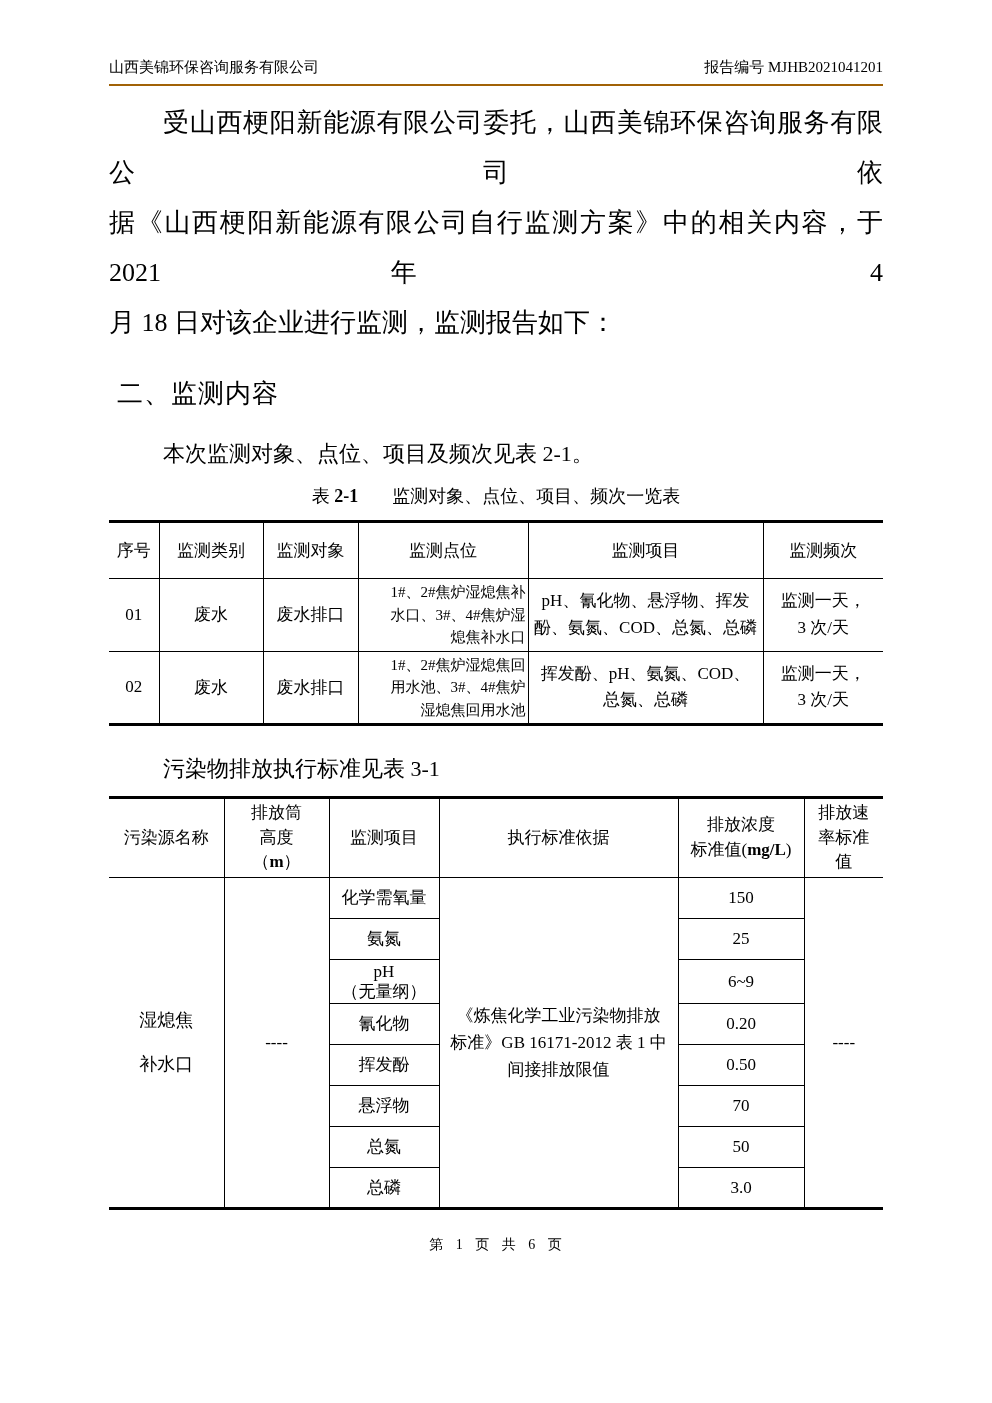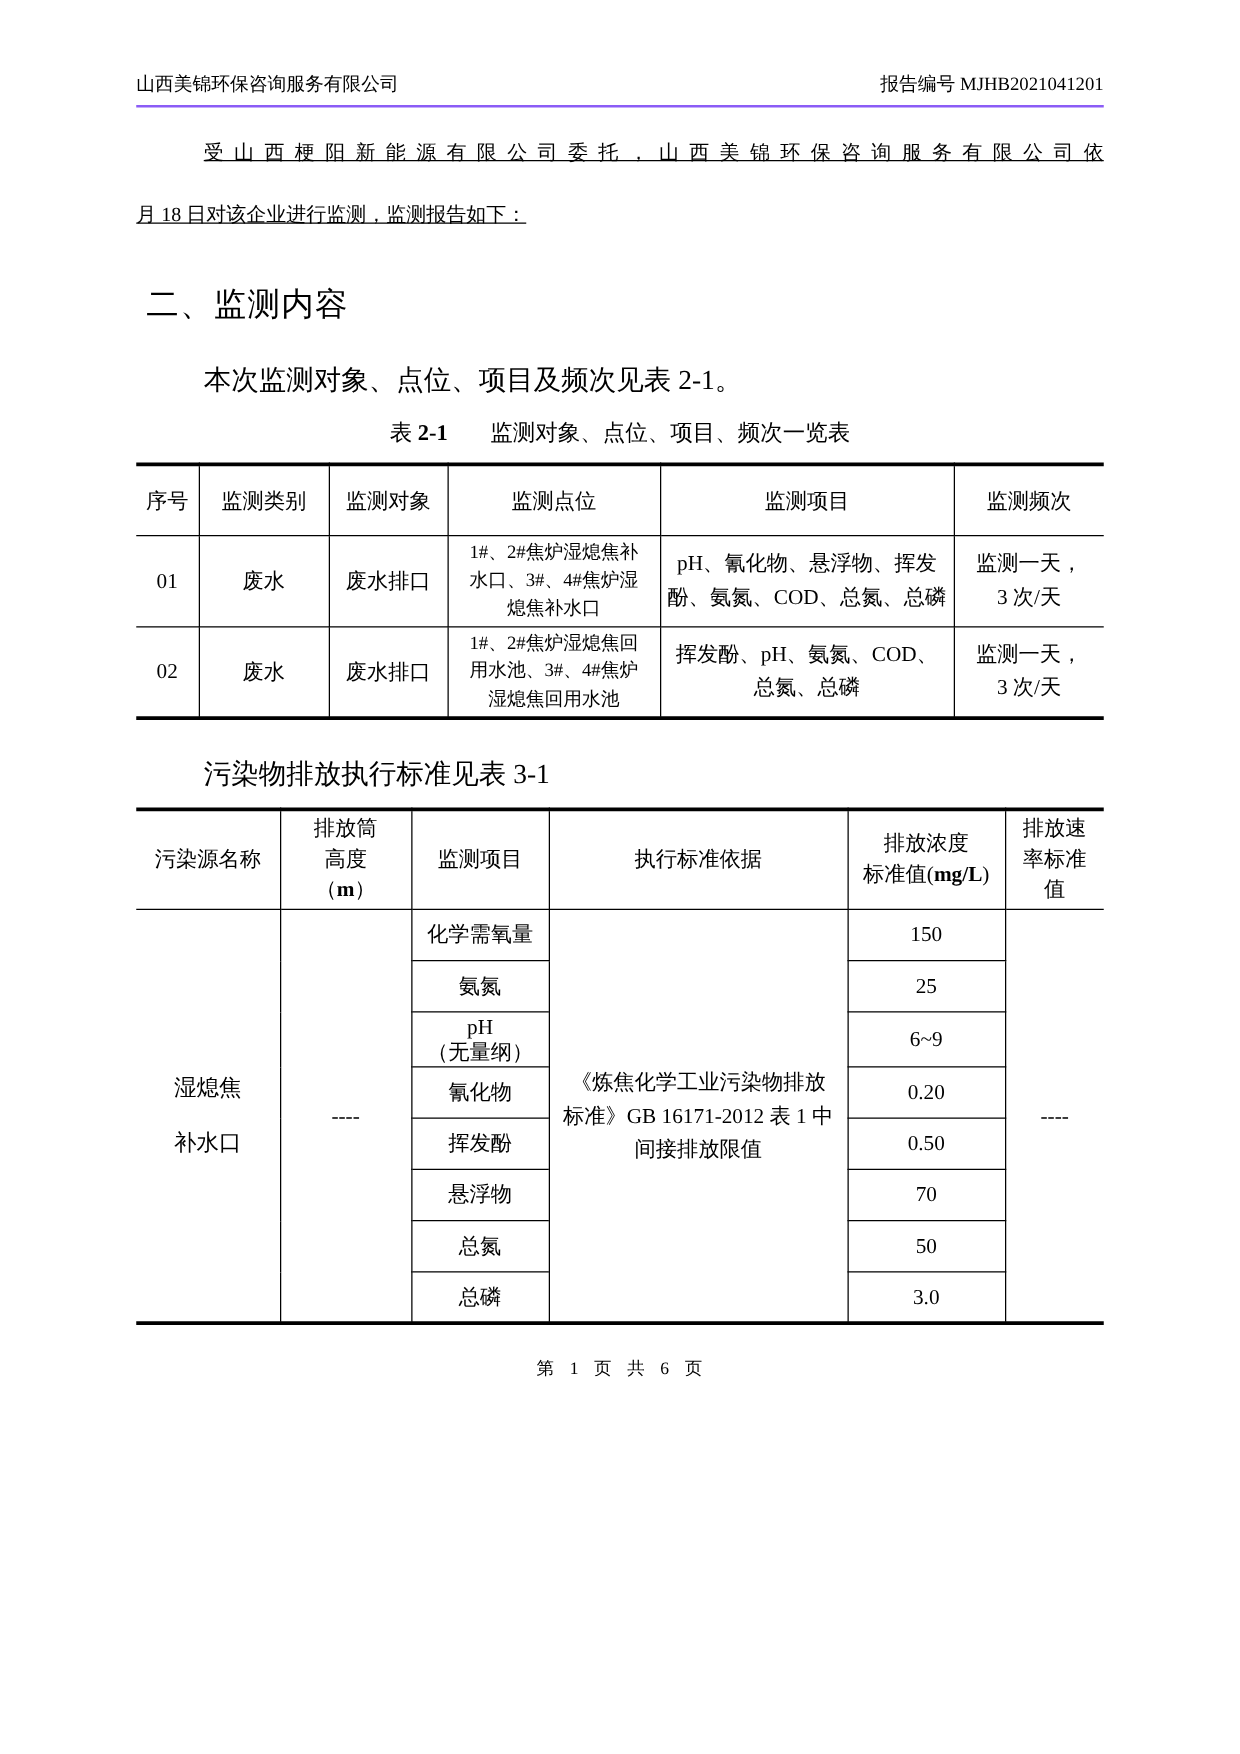--- a/index.html
+++ b/index.html
@@ -12,33 +12,33 @@
   body { width: 992px; min-height: 1403px; }
   .page { width: 774px; margin: 0 auto; padding-top: 58px; }
 
   
   .doc-header {
     display: flex;
     justify-content: space-between;
     align-items: flex-end;
     font-size: 15px;
     padding-bottom: 7px;
-    border-bottom: 2px solid #8b5cf6;
+    border-bottom: 2px solid #a16207;
   }
 
   
   .section-title {
     font-size: 26px;
     font-weight: normal;
     margin: 28px 0 0 8px;
     letter-spacing: 1px;
   }
 
   
-  .para { margin-top: 12px; font-size: 16px; line-height: 50px; text-decoration: underline; }
+  .para { margin-top: 12px; font-size: 26px; line-height: 50px; }
   .para .l { text-align: justify; }
   .para .l.stretch { text-align-last: justify; }
   .para .l.indent { text-indent: 54px; }
 
   .intro { font-size: 22px; margin-top: 28px; text-indent: 54px; line-height: 30px; }
 
   .caption { text-align: center; font-size: 18px; margin-top: 15px; }
   .caption .num { font-weight: bold; }
   .caption .gap { display: inline-block; width: 34px; }
 
@@ -62,21 +62,21 @@
   }
   .tbl tr > *:first-child { border-left: none; }
   .tbl tr > *:last-child  { border-right: none; }
 
   .preline { white-space: pre-line; }
 
   
   .t2 .h-row   { height: 57px; }
   .t2 .r1      { height: 66px; }
   .t2 .r2      { height: 67px; }
-  .t2 .point   { font-size: 15px; line-height: 1.5; padding: 2px 2px; }
+  .t2 .point   { font-size: 15px; line-height: 1.5; padding: 2px 2px; text-align: right; }
   .t2 .items   { font-size: 17px; line-height: 1.55; }
   .t2 .freq    { font-size: 17px; line-height: 1.55; }
 
   
   .t3 .h-row   { height: 80px; }
   .t3 .h-cell  { line-height: 1.45; }
   .t3 tbody tr { height: 41px; }
   .t3 .source  { font-size: 18px; line-height: 2.4; }
   .t3 .standard{ font-size: 17px; line-height: 1.6; }
   .t3 .item    { line-height: 1.15; }
@@ -95,20 +95,21 @@
 
 <div class="page">
 
   <div class="doc-header">
     <span>山西美锦环保咨询服务有限公司</span>
     <span>报告编号 MJHB2021041201</span>
   </div>
 
   <div class="para">
     <div class="l stretch indent">受山西梗阳新能源有限公司委托，山西美锦环保咨询服务有限公司依</div>
+    <div class="l stretch">据《山西梗阳新能源有限公司自行监测方案》中的相关内容，于 2021 年 4</div>
     <div class="l">月 18 日对该企业进行监测，监测报告如下：</div>
   </div>
 
   <div class="section-title">二、监测内容</div>
   <div class="intro">本次监测对象、点位、项目及频次见表 2-1。</div>
   <div class="caption">
     <span>表 </span><span class="num">2-1</span><span class="gap"></span><span>监测对象、点位、项目、频次一览表</span>
   </div>
 
   <table class="tbl t2">

